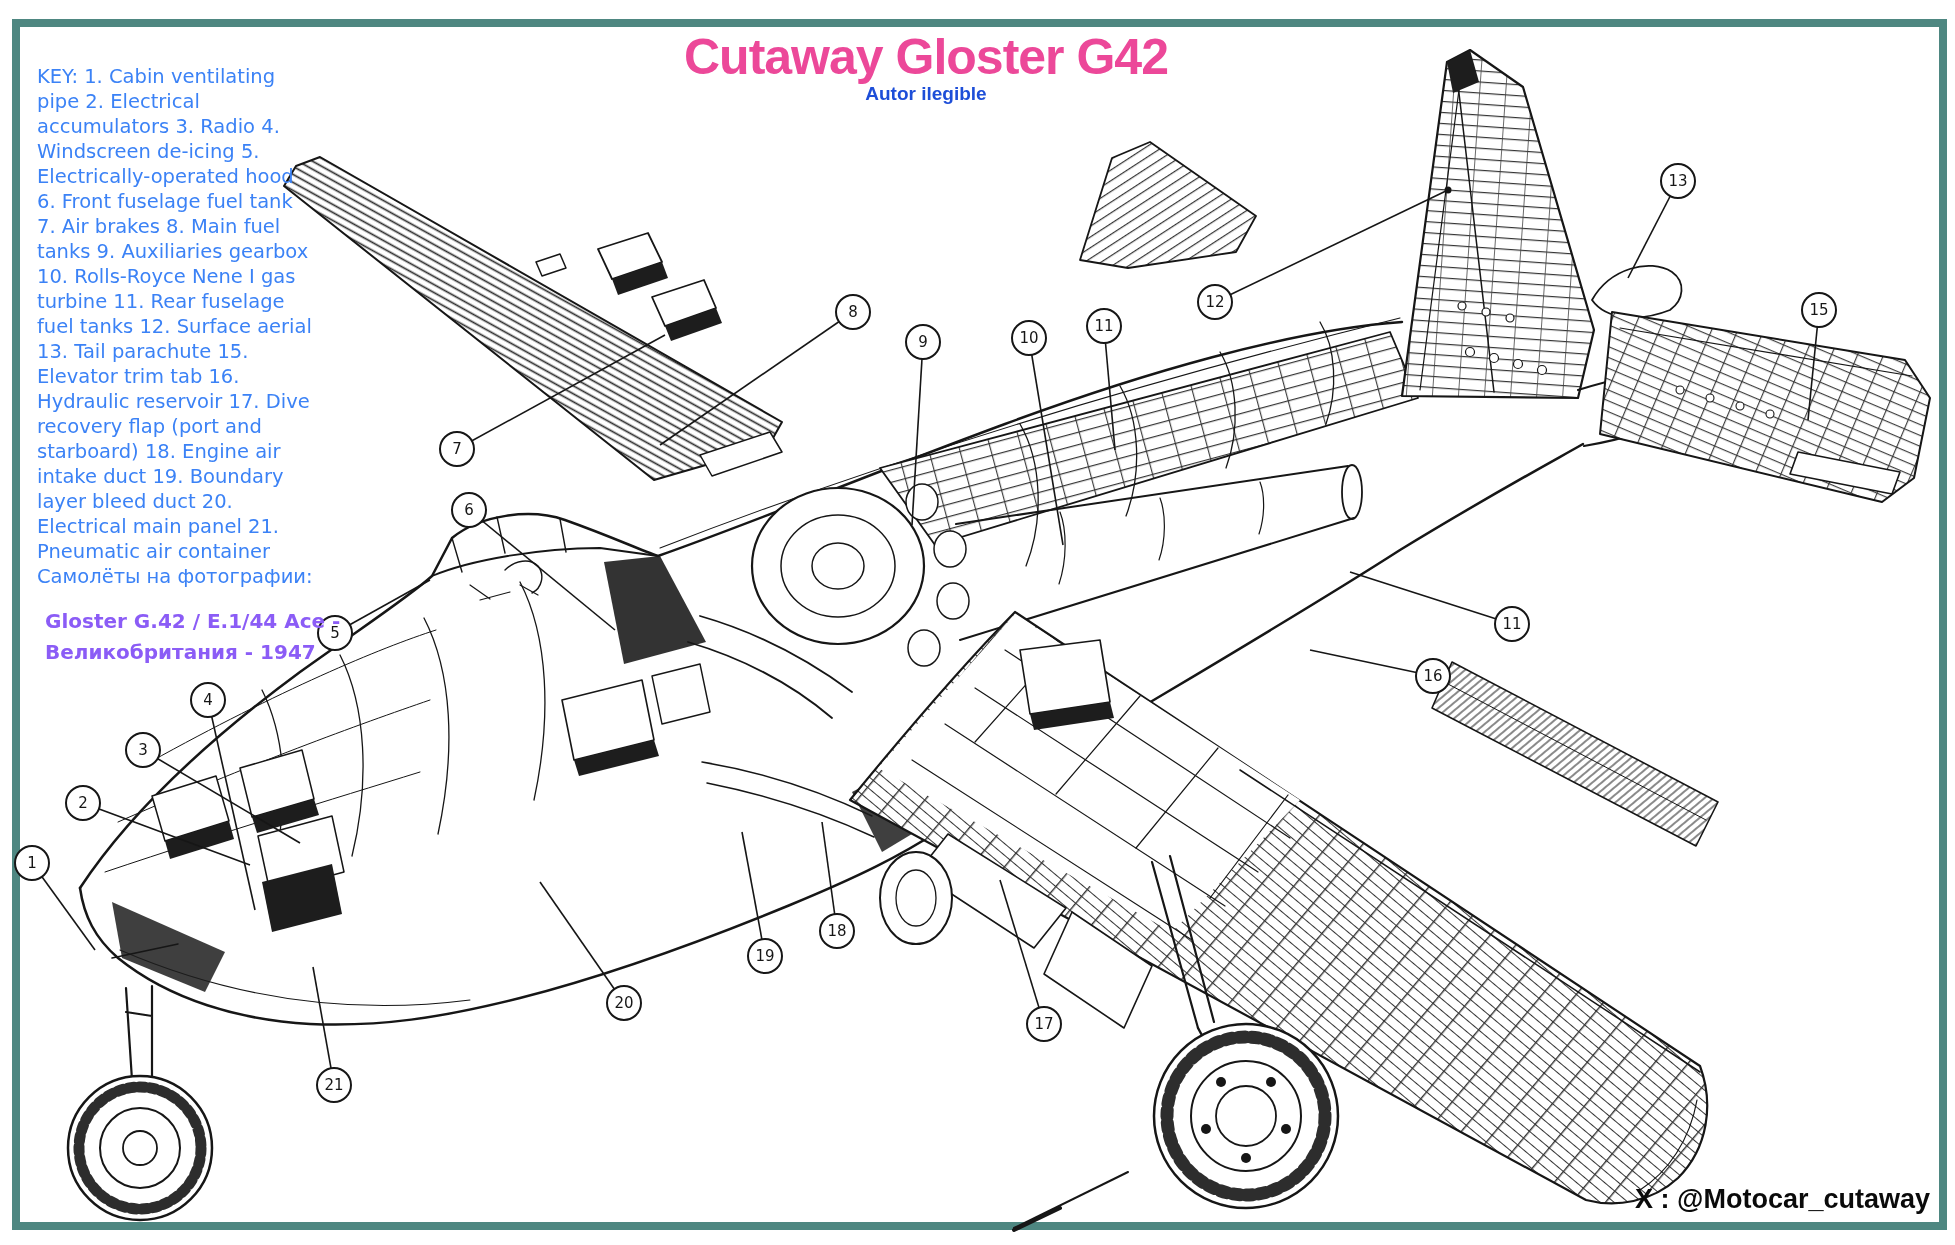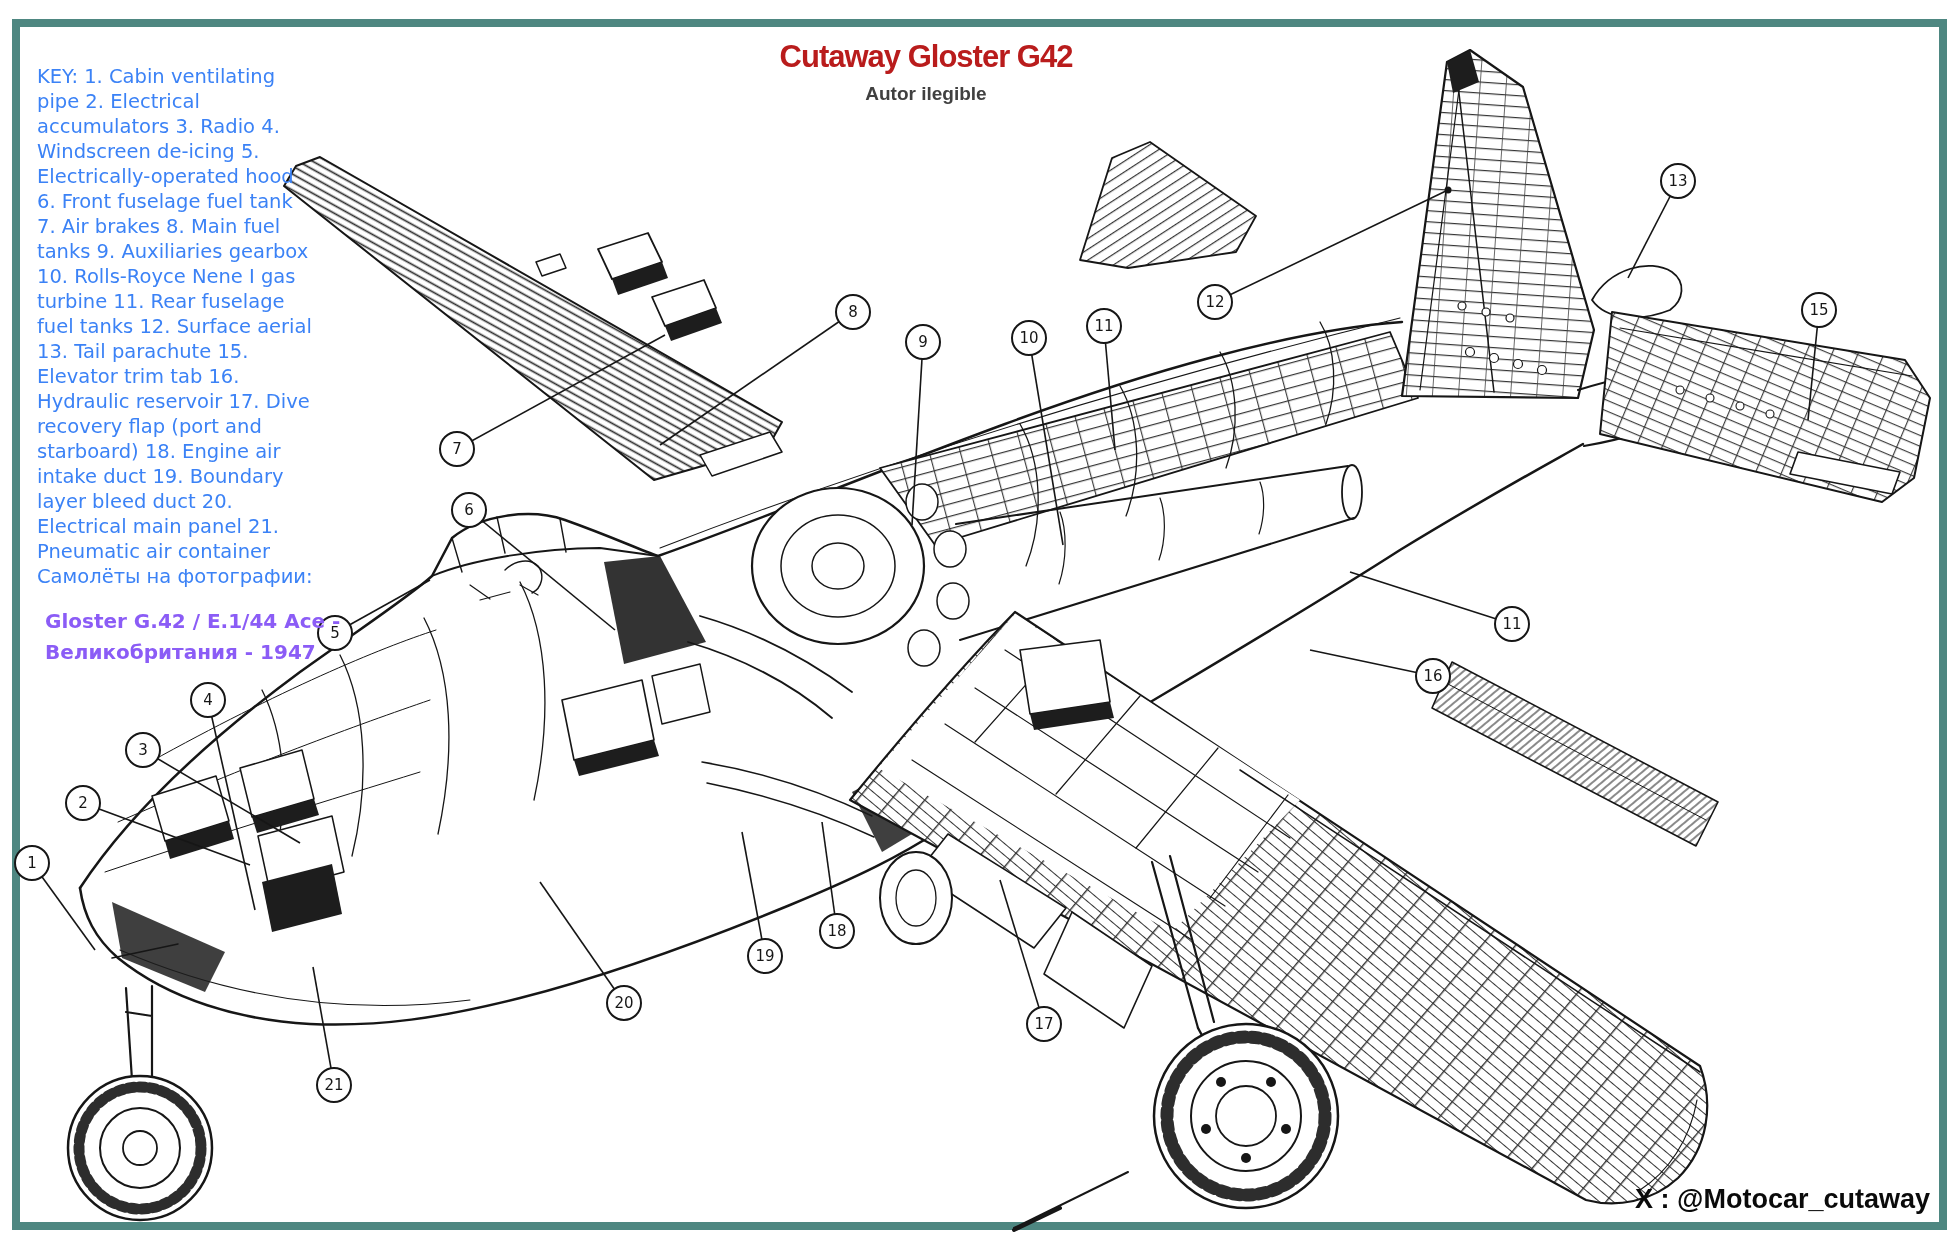--- a/index.html
+++ b/index.html
@@ -9,25 +9,25 @@
   }
   .frame{
     position:absolute;left:12px;top:19px;width:1935px;height:1211px;
     border:8px solid #4e8781;box-sizing:border-box;pointer-events:none;
   }
   .titlebox{
     position:absolute;left:0;top:34px;width:1852px;text-align:center;
   }
   .title{
     font-family:"Liberation Sans",sans-serif;font-weight:bold;
-    font-size:31px;letter-spacing:-1px;color:#b91c1c;line-height:46px;
+    font-size:50px;letter-spacing:-1px;color:#ec4899;line-height:46px;
   }
   .subtitle{
     font-family:"Liberation Sans",sans-serif;font-weight:bold;
-    font-size:19px;color:#404040;margin-top:3px;
+    font-size:19px;color:#1d4ed8;margin-top:3px;
   }
   .key{
     position:absolute;left:37px;top:64px;
     font-size:19.5px;line-height:25px;color:#3b82f6;white-space:pre;
   }
   .caption{
     position:absolute;left:45px;top:606px;
     font-size:20px;font-weight:bold;line-height:31px;color:#8b5cf6;white-space:pre;
   }
   .watermark{

